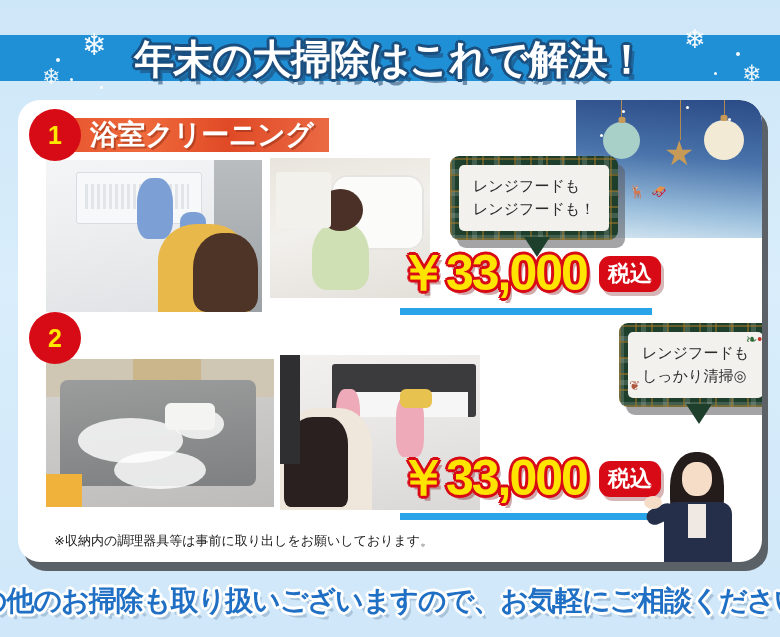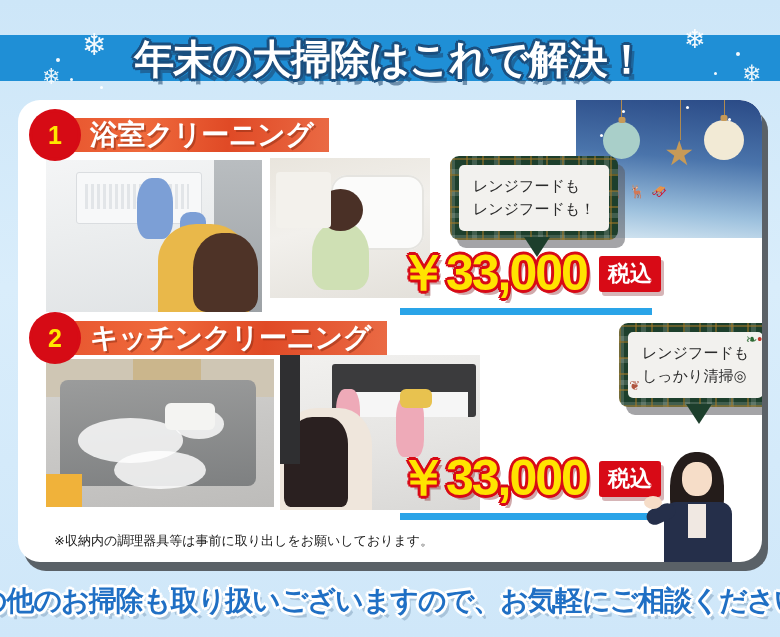--- a/index.html
+++ b/index.html
@@ -154,21 +154,21 @@
     font-size: 50px; font-weight: bold; color: #ffe400; letter-spacing: -2px;
     line-height: 1; white-space: nowrap;
     text-shadow:
       -2px -2px 0 #d80a16, 2px -2px 0 #d80a16, -2px 2px 0 #d80a16, 2px 2px 0 #d80a16,
       -3px 0 0 #d80a16, 3px 0 0 #d80a16, 0 -3px 0 #d80a16, 0 3px 0 #d80a16,
       4px 5px 0 rgba(120,10,15,.35);
   }
   .tax-badge {
     margin-left: 12px; margin-bottom: 6px;
     background: #d80a16; color: #ffffff; font-weight: bold; font-size: 22px;
-    padding: 3px 9px; border-radius: 3px; white-space: nowrap;
+    padding: 3px 9px; border-radius: 11px; white-space: nowrap;
     box-shadow: 3px 4px 0 rgba(120,10,15,.3);
   }
   .price-underline { position: absolute; height: 7px; background: #2aa4e8; z-index: 7; }
 
   
   #note {
     position: absolute; left: 36px; bottom: 12px; z-index: 9;
     font-size: 13px; color: #1a1a1a; white-space: nowrap; font-weight: 500;
   }
 
@@ -280,23 +280,20 @@
       <span class="price">￥33,000</span>
       <span class="tax-badge">税込</span>
     </div>
     <div class="price-underline" style="left:382px;top:200px;width:252px;"></div>
   </div>
 
   <div class="section sec2">
 
     <div class="ribbon-row" style="top:0px;">
       <div class="num-badge n2">2</div>
-      <div class="ribbon">
-        <span class="rlabel">キッチンクリーニング</span>
-      </div>
     </div>
 
     <div class="photo" id="photo-sink">
       <div class="ph-counter"></div>
       <div class="ph-apron"></div>
       <div class="ph-sink-basin"></div>
       <span class="ph-foam" style="left:14%;top:40%;width:46%;height:30%;"></span>
       <span class="ph-foam" style="left:30%;top:62%;width:40%;height:26%;"></span>
       <span class="ph-foam" style="left:56%;top:34%;width:22%;height:20%;"></span>
       <div class="ph-cloth" style="left:52%;top:30%;width:22%;height:18%;background:#f4f4f2;"></div>

